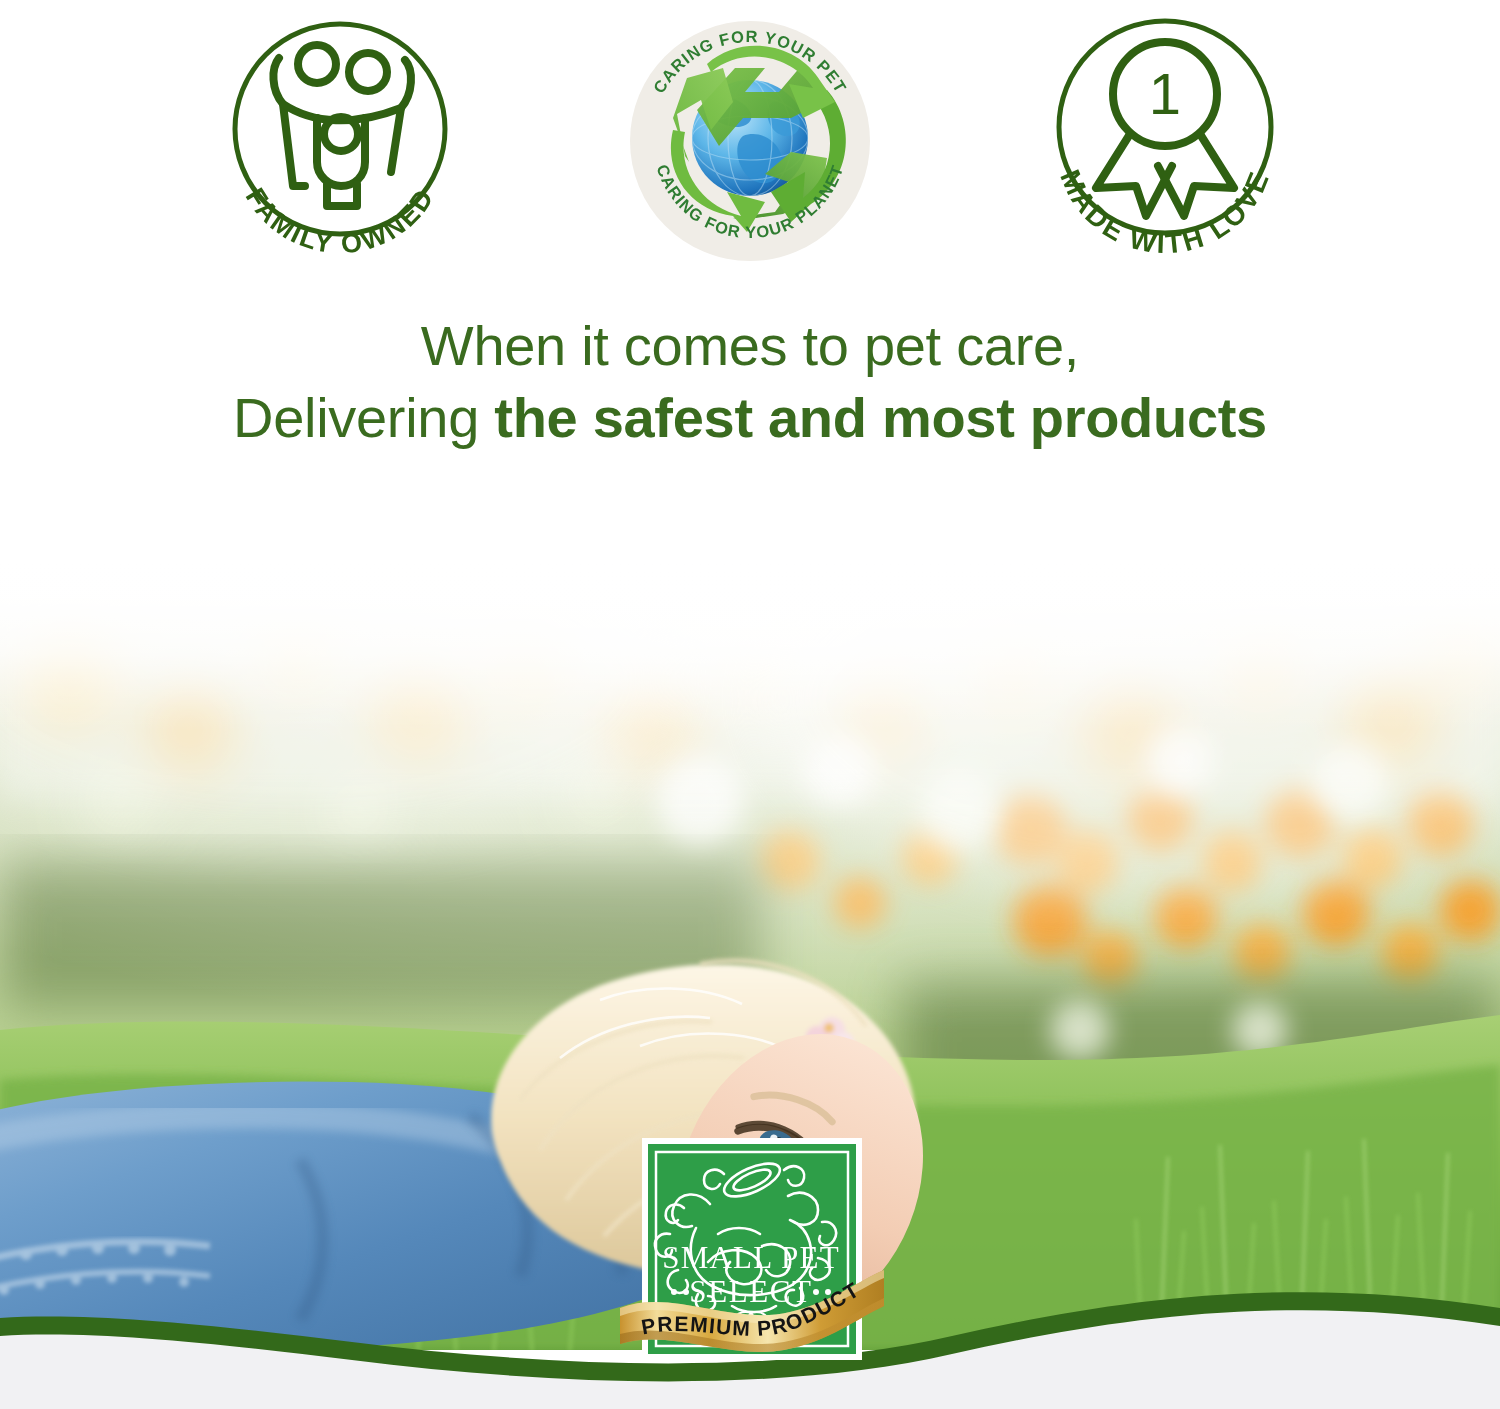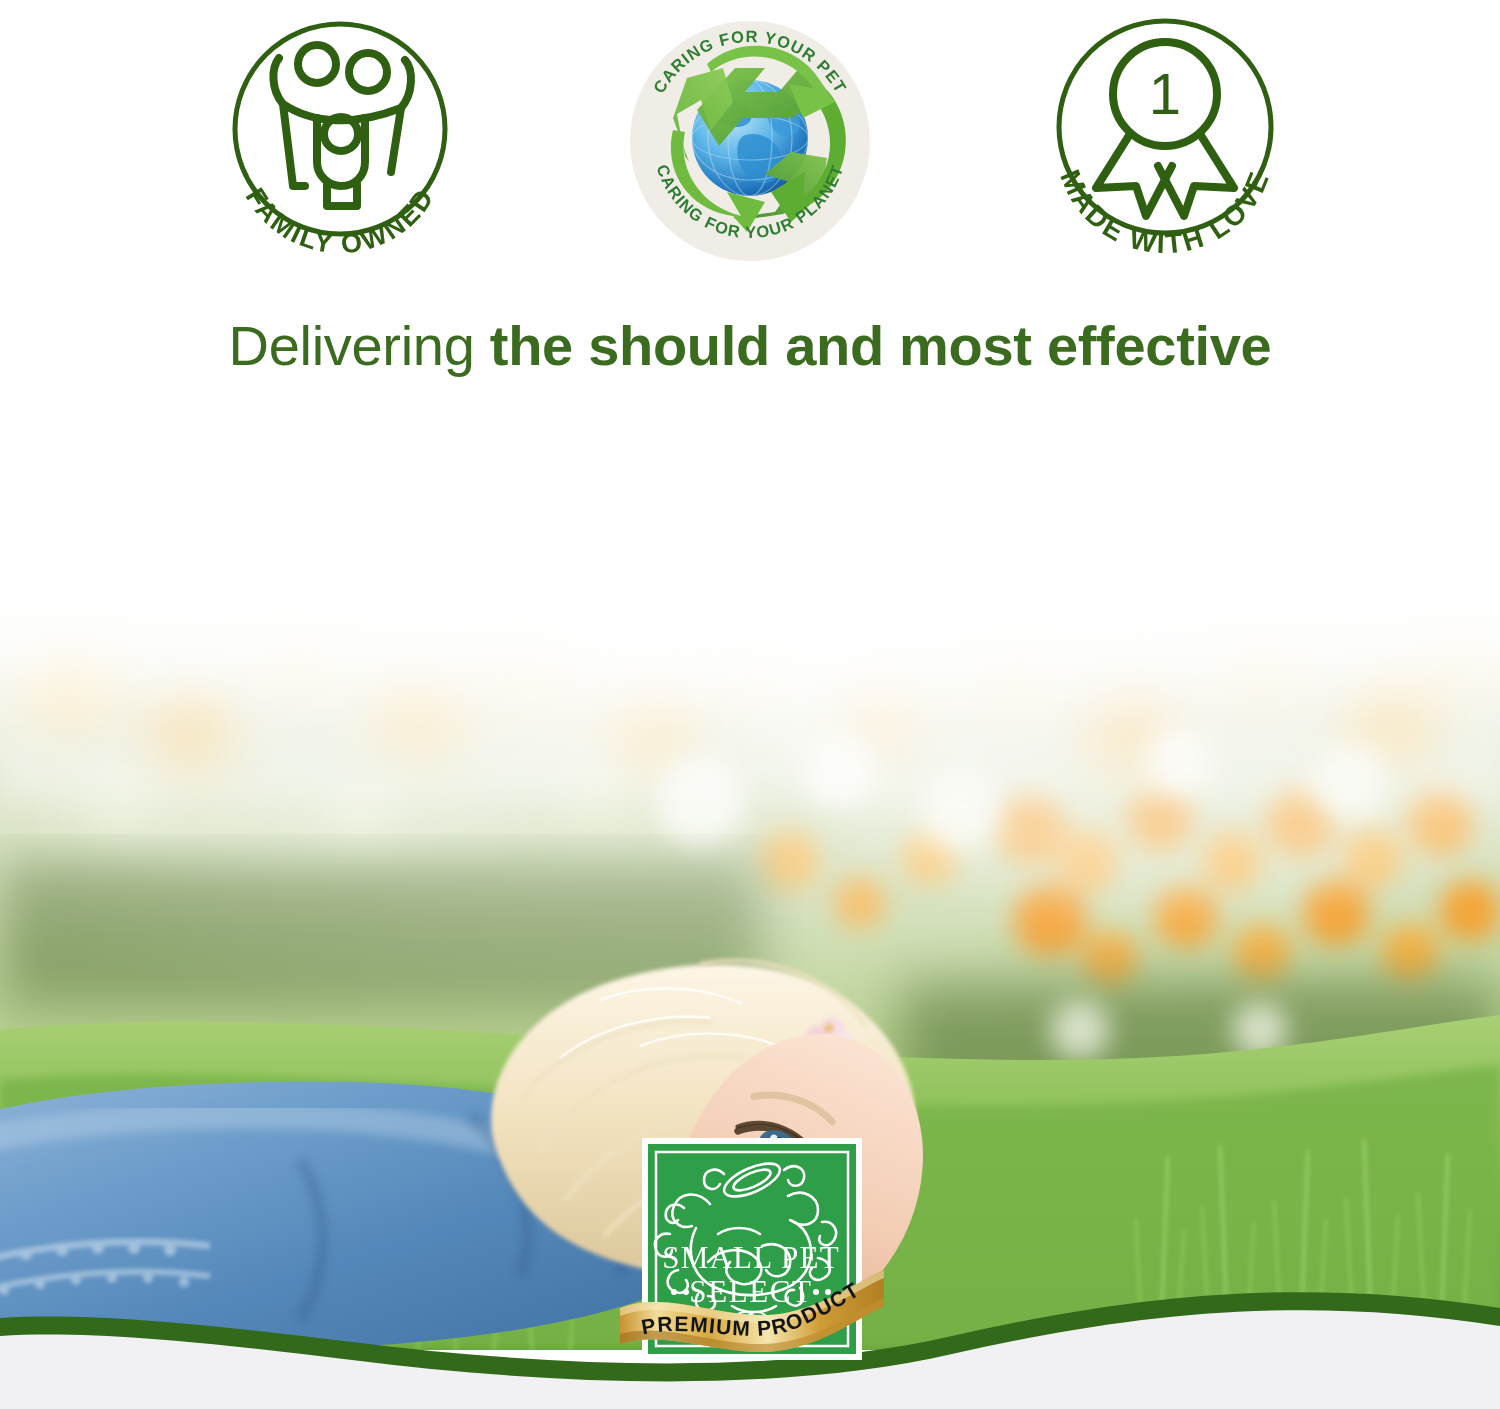--- a/index.html
+++ b/index.html
@@ -475,21 +475,22 @@
         </g>
         <text x="135" y="108" text-anchor="middle" font-family="'Liberation Sans', sans-serif" font-size="58" font-weight="400" fill="#2f6012">1</text>
         <text font-family="'Liberation Sans', sans-serif" font-size="28" font-weight="700" letter-spacing="2.4" fill="#2f6012">
           <textPath href="#arcLove" startOffset="50%" text-anchor="middle">MADE WITH LOVE</textPath>
         </text>
       </svg>
     </div>
   </div>
 
   <div class="headline">
-    <span class="ln"><span>Delivering </span><b>the should and most effective</b></span>
+    <span class="ln">When it comes to pet care,</span>
+    <span class="ln"><span>Delivering </span><b>the safest and most products</b></span>
   </div>
 
   <div class="wave-wrap">
     <svg viewBox="0 0 1500 179" preserveAspectRatio="none">
 
       <path d="M0 0 L1500 0 L1500 92 C 1290 58, 1120 84, 960 120 C 790 158, 560 152, 340 126 C 200 110, 80 98, 0 104 Z" fill="none"></path>
 
       <path d="M0 104 C 80 98, 200 110, 340 126 C 560 152, 790 158, 960 120 C 1120 84, 1290 58, 1500 92 L1500 179 L0 179 Z" fill="#f1f1f3"></path>
 
       <path d="M0 88 C 90 82, 215 95, 352 112 C 566 139, 788 144, 952 106 C 1112 70, 1288 44, 1500 78

